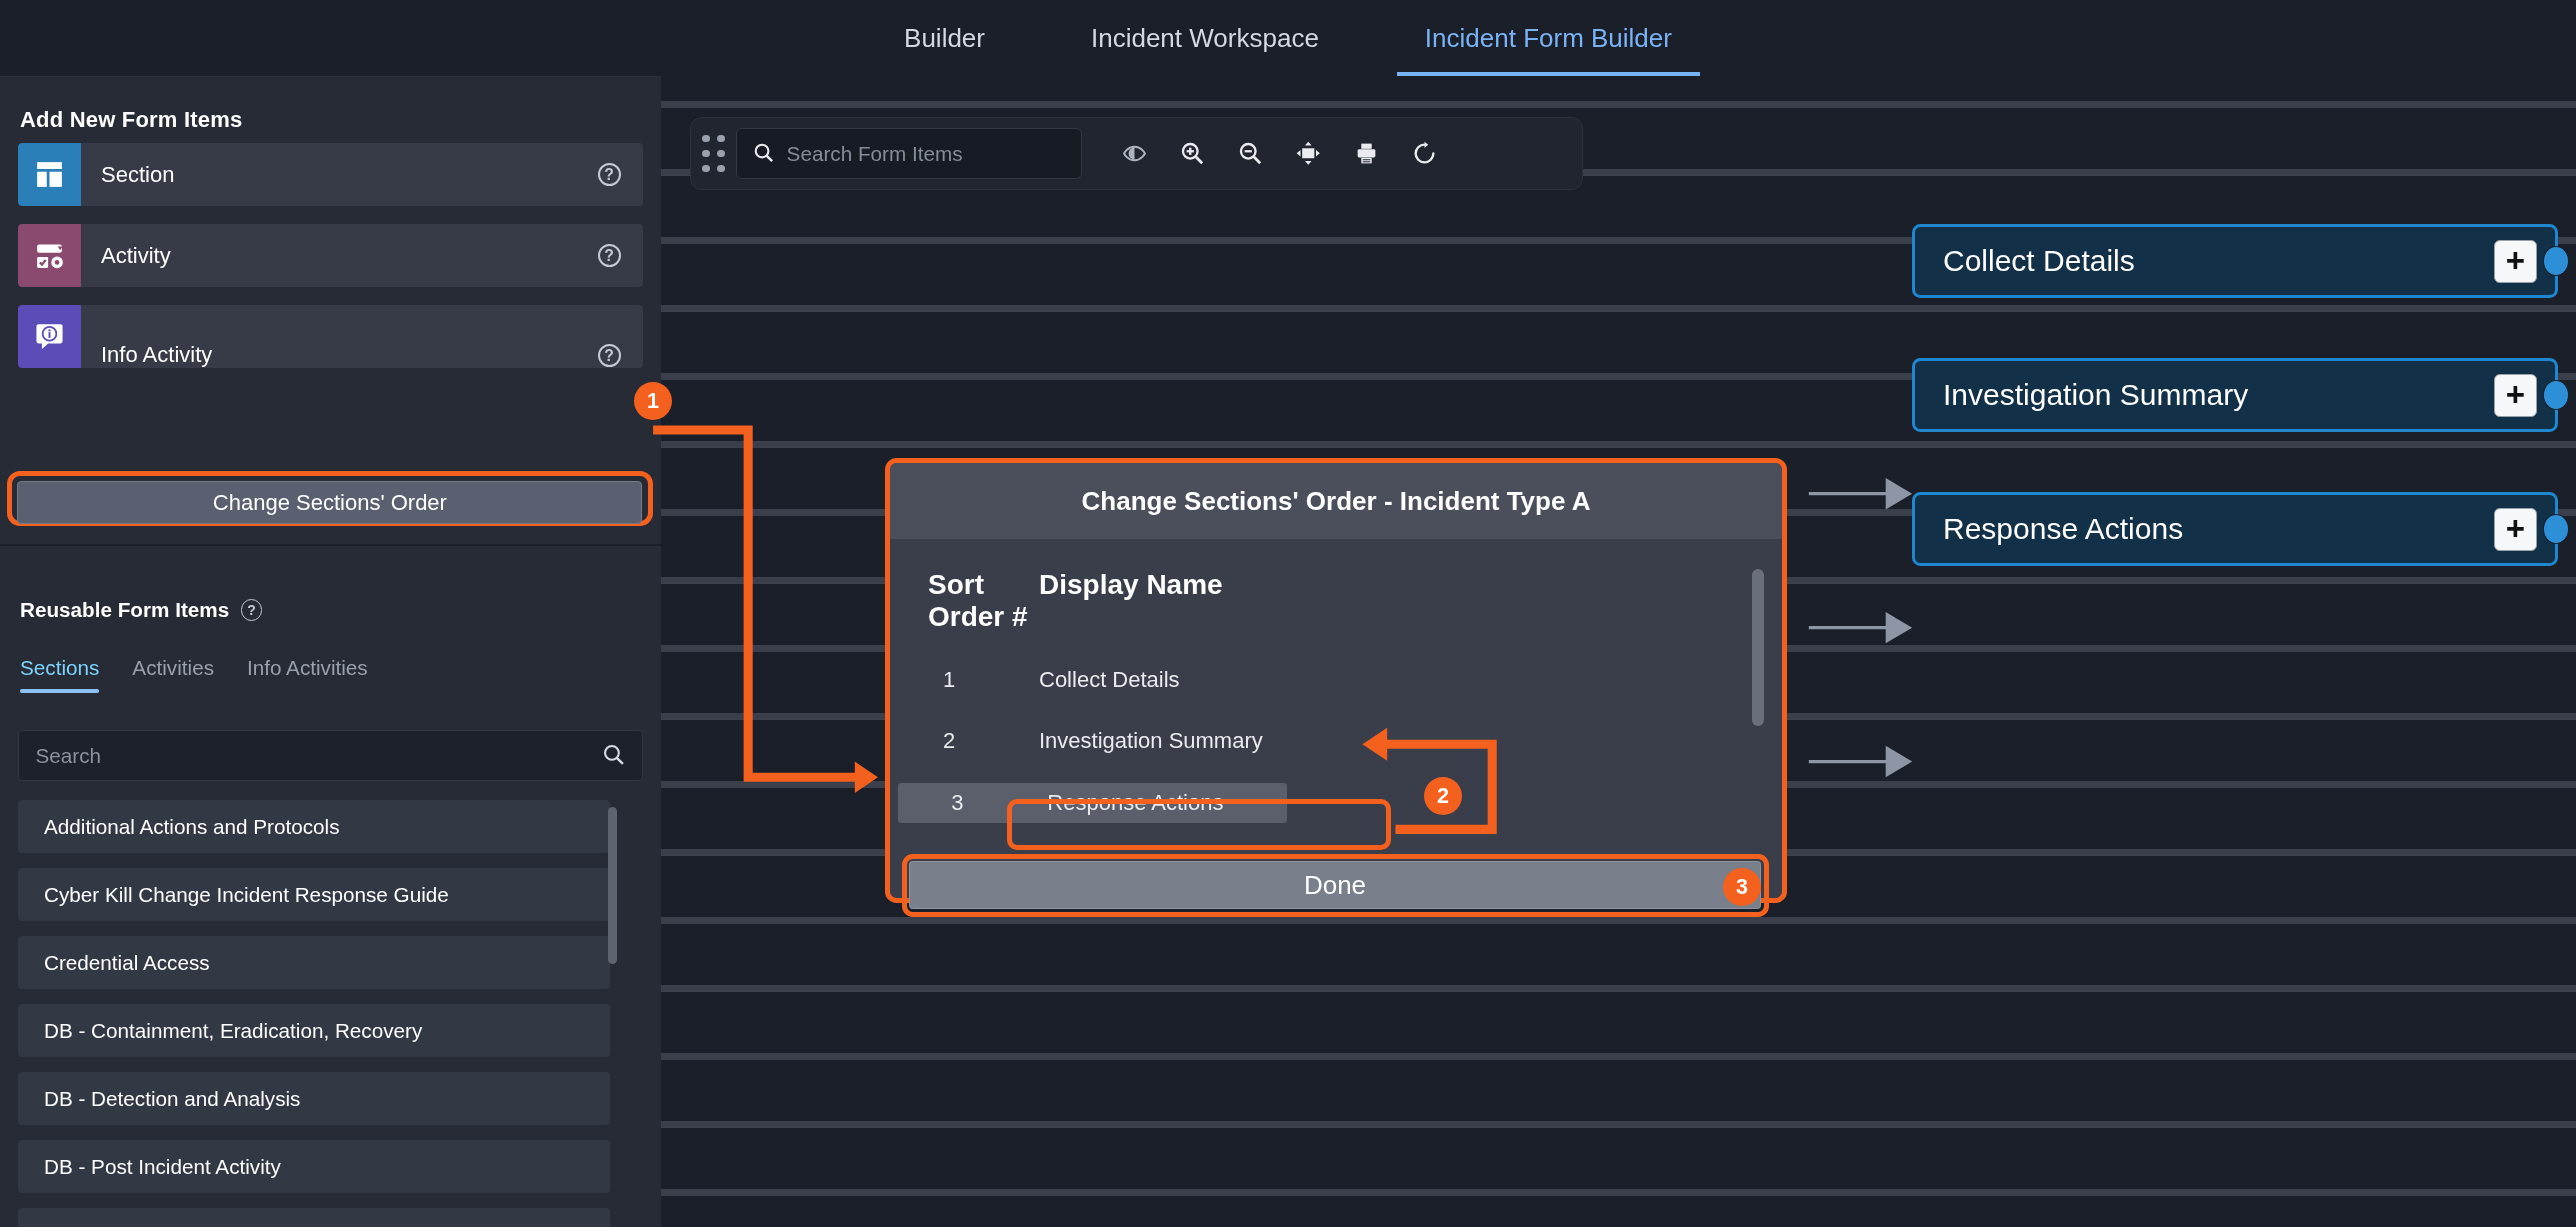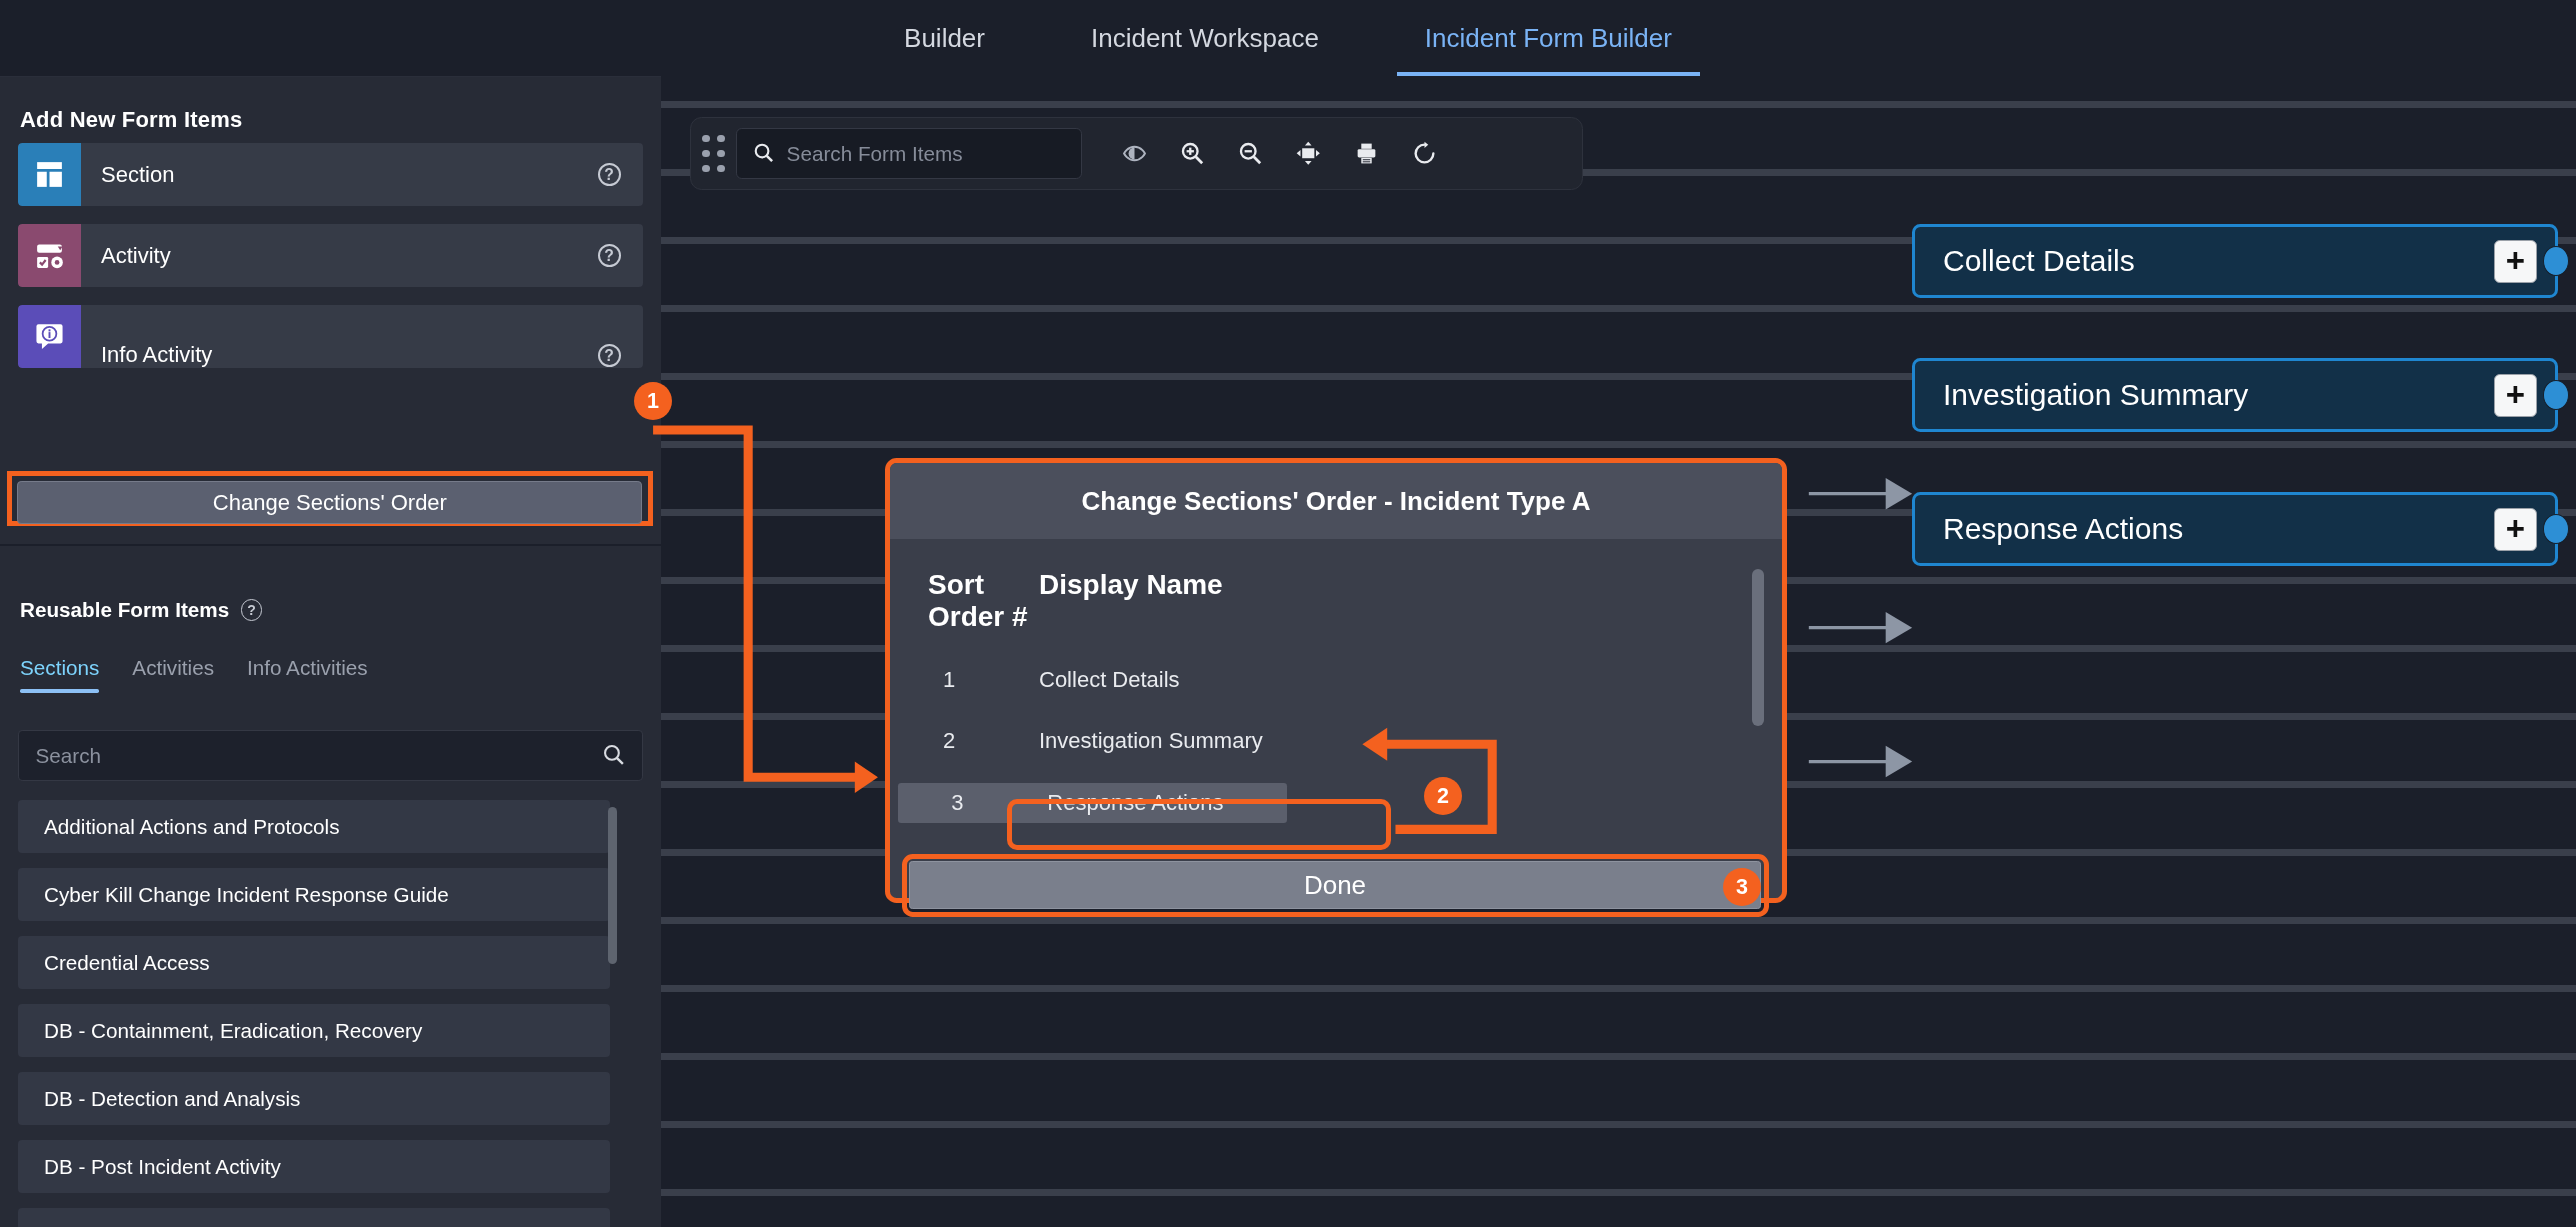--- a/index.html
+++ b/index.html
@@ -59,21 +59,21 @@
   }
   .qmark {
     width: 23px; height: 23px; border: 2.1px solid #c6cad3; border-radius: 50%;
     font-size: 15.7px; color: #c6cad3; display: flex; align-items: center;
     justify-content: center; font-weight: bold; line-height: 1;
   }
 
   
   .cso-wrap {
     position: absolute; left: 6.6px; top: 394px; width: 646px; height: 55px;
-    border: 5px solid #f4611f; border-radius: 0; padding-left: 28px;
+    border: 5px solid #f4611f; border-radius: 13px; padding-left: 28px;
   }
   .cso-btn {
     position: absolute; left: 5.8px; top: 5px; width: 625px; height: 43px;
     background: #5b6070; border: 0.8px solid #767b8a; border-radius: 4.1px;
     color: #ffffff; font-size: 22px; display: flex; align-items: center;
     justify-content: center; cursor: pointer;
   }
   .sb-divider {
     position: absolute; left: 0; top: 467px; width: 661px; height: 1.7px;
     background: #1b1f2a;

